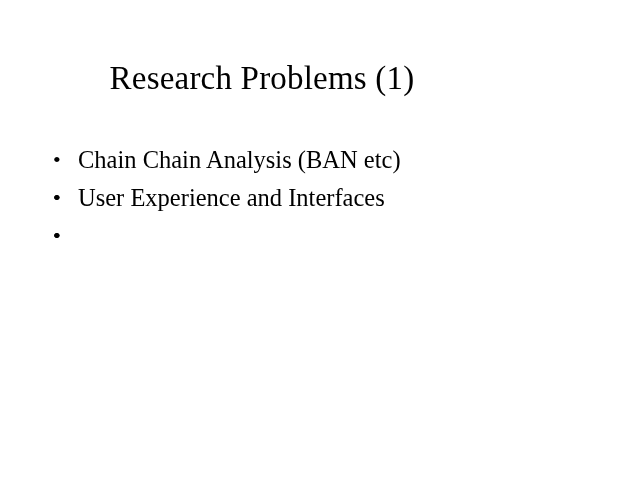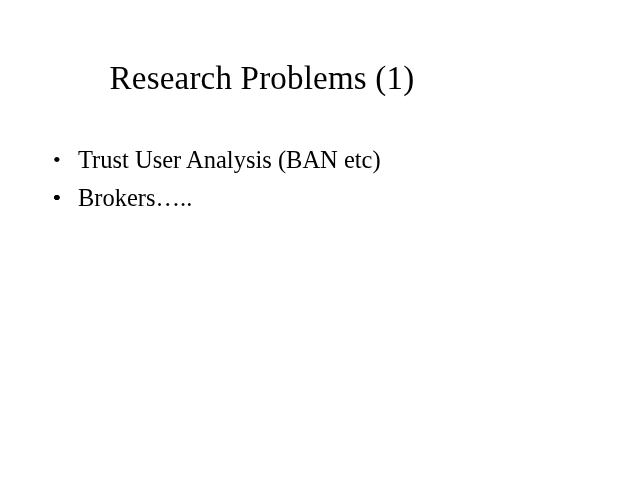--- a/index.html
+++ b/index.html
@@ -60,30 +60,30 @@
 </head>
 <body>
 
 <div class="slide">
 
   <div class="slide-title">Research Problems (1)</div>
 
   <ul class="bullet-list">
     <li class="bullet-item">
       <span class="dot">•</span>
-      <span>Trust User Analysis (BAN etc)</span>
+      <span>Chain Chain Analysis (BAN etc)</span>
+    </li>
+    <li class="bullet-item">
+      <span class="dot">•</span>
+    </li>
+    <li class="bullet-item">
+      <span class="dot">•</span>
+      <span>User Experience and Interfaces</span>
     </li>
     <li class="bullet-item">
       <span class="dot">•</span>
     </li>
     <li class="bullet-item">
       <span class="dot">•</span>
     </li>
-    <li class="bullet-item">
-      <span class="dot">•</span>
-    </li>
-    <li class="bullet-item">
-      <span class="dot">•</span>
-      <span>Brokers…..</span>
-    </li>
   </ul>
 
 </div>
 
 </body></html>

